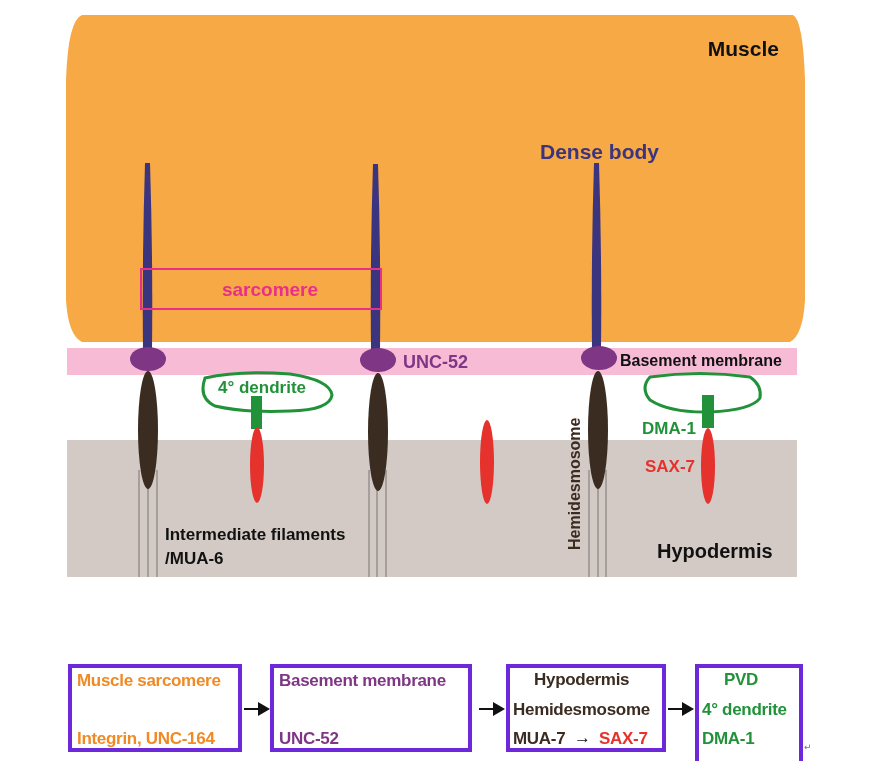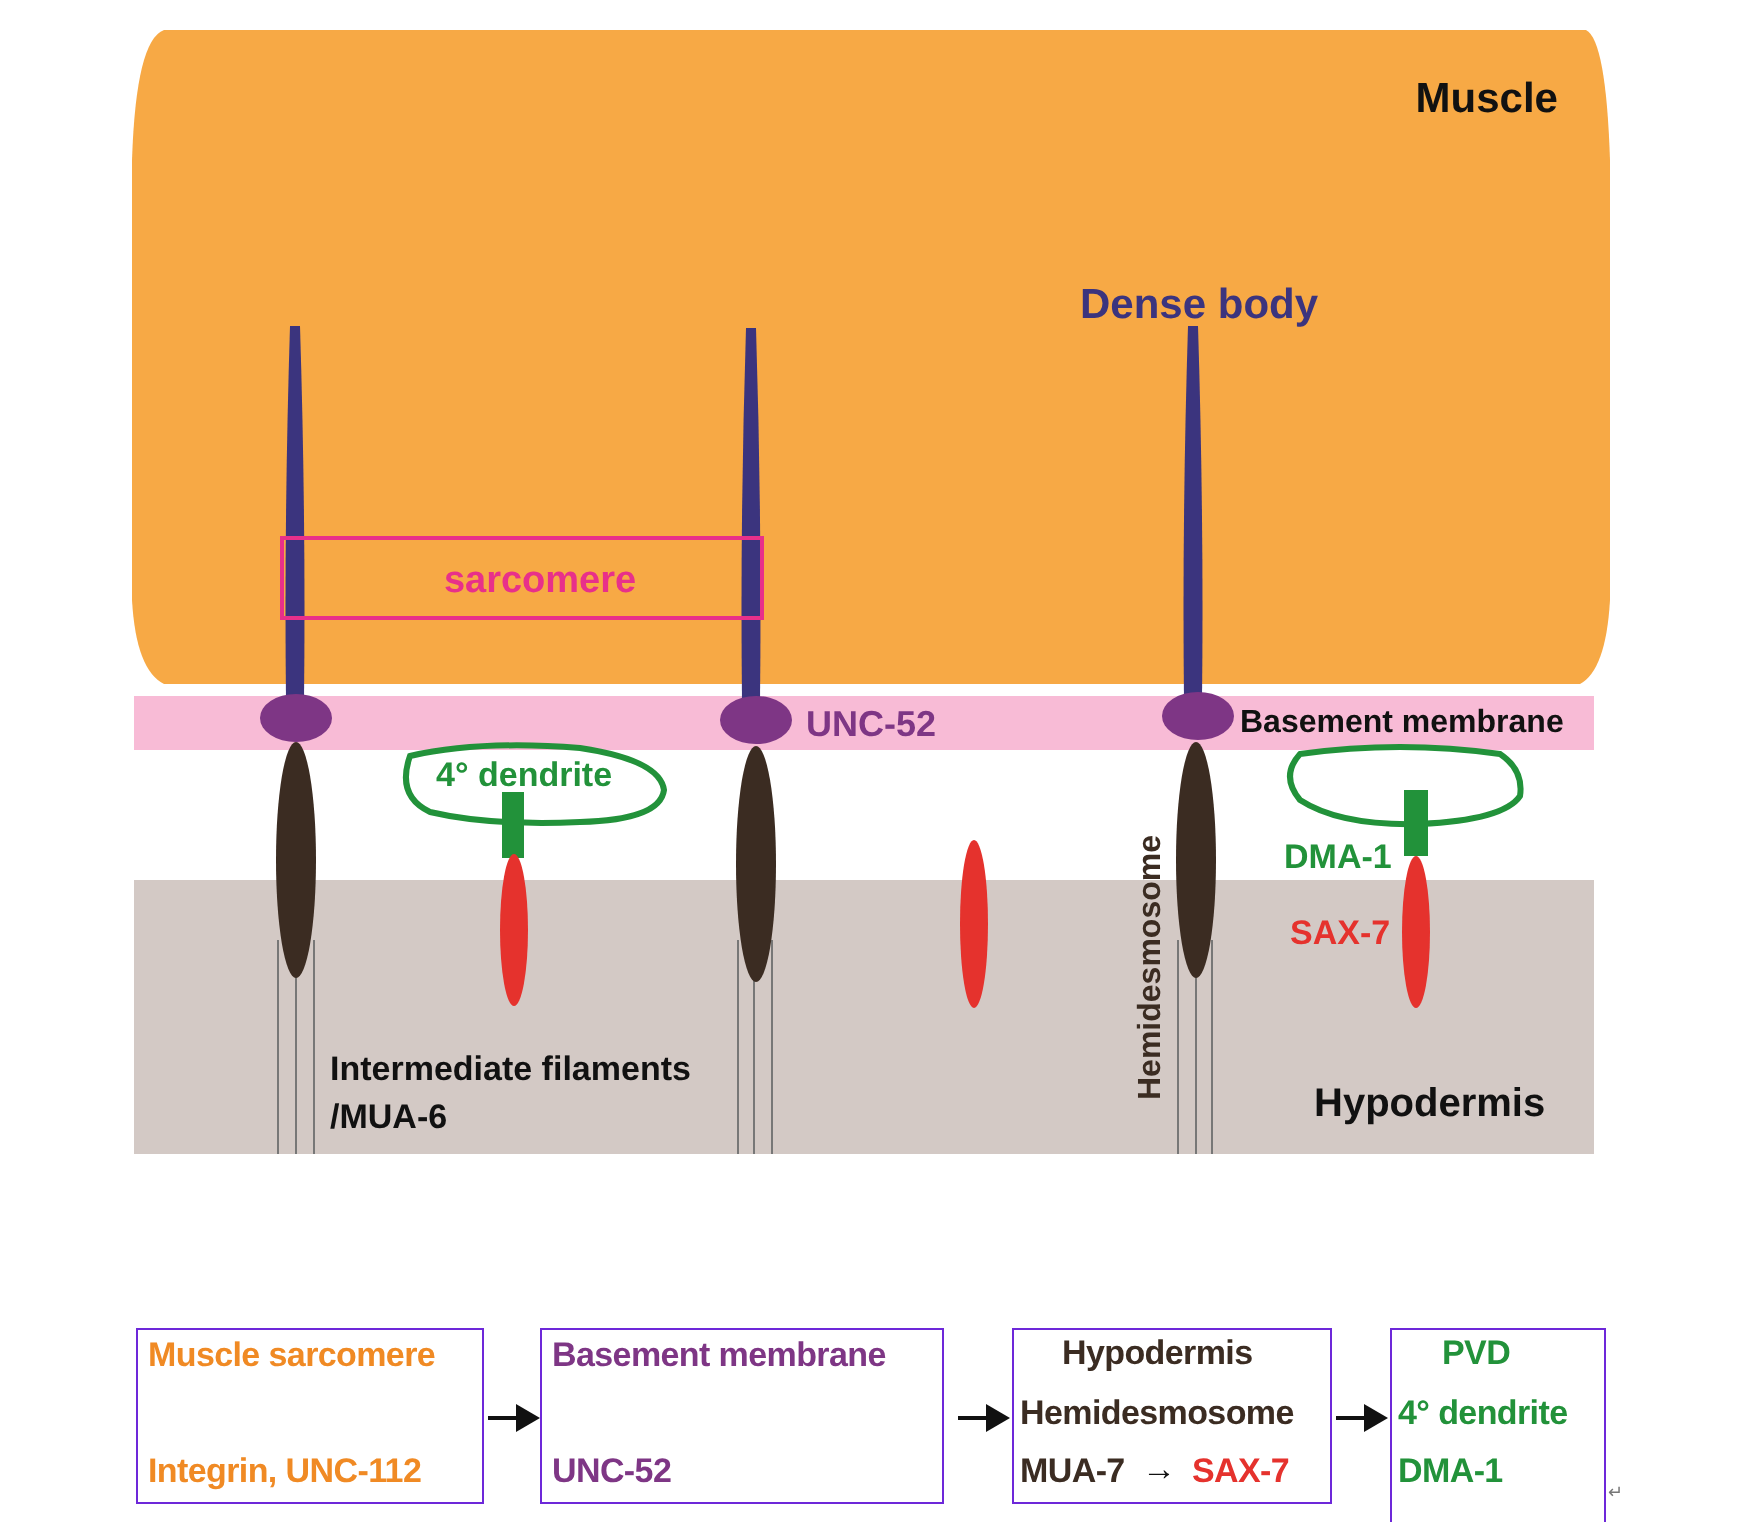--- a/index.html
+++ b/index.html
@@ -1,20 +1,20 @@
 <!DOCTYPE html>
 <html><head>
 <meta charset="utf-8">
 <style>
   html, body { margin: 0; padding: 0; background: #ffffff; }
   body { width: 872px; height: 761px; position: relative; overflow: hidden;
          font-family: "Liberation Sans", sans-serif; }
   svg { position: absolute; left: 0; top: 0; }
   .lbl { font-family: "Liberation Sans", sans-serif; font-weight: bold; }
-  .flow-box { position: absolute; border: 1px solid #6d28d9; background: #fff; box-sizing: border-box;
+  .flow-box { position: absolute; border: 4px solid #6d28d9; background: #fff; box-sizing: border-box;
               font-family: "Liberation Sans", sans-serif; font-weight: bold; font-size: 17px; letter-spacing: -0.3px; }
   .flow-box .line { position: absolute; white-space: nowrap; }
   .arrow { position: absolute; height: 2px; background: #111; }
   .arrow::after { content: ""; position: absolute; right: -2px; top: -6px; border-left: 12px solid #111;
                   border-top: 7px solid transparent; border-bottom: 7px solid transparent; }
   .return-mark { position: absolute; font-size: 9px; color: #777; font-family: "DejaVu Sans", sans-serif; }
 </style>
 </head>
 <body>
 
@@ -71,21 +71,21 @@
   <text class="lbl" x="0" y="0" font-size="16" fill="#3B2C22" transform="translate(580,550) rotate(-90)">Hemidesmosome</text>
   <text class="lbl" x="642" y="434" font-size="17" fill="#22923A">DMA-1</text>
   <text class="lbl" x="645" y="472" font-size="17" fill="#E5322D">SAX-7</text>
   <text class="lbl" x="165" y="540" font-size="17" fill="#111">Intermediate filaments</text>
   <text class="lbl" x="165" y="564" font-size="17" fill="#111">/MUA-6</text>
   <text class="lbl" x="657" y="558" font-size="20" fill="#111">Hypodermis</text>
 </svg>
 
 <div class="flow-box" style="left:68px; top:664px; width:174px; height:88px;">
   <span class="line" style="left:5px; top:3px; color:#F08A24;">Muscle sarcomere</span>
-  <span class="line" style="left:5px; top:61px; color:#F08A24;">Integrin, UNC-112</span>
+  <span class="line" style="left:5px; top:61px; color:#F08A24;">Integrin, UNC-164</span>
 </div>
 <div class="arrow" style="left:244px; top:708px; width:24px;"></div>
 
 <div class="flow-box" style="left:270px; top:664px; width:202px; height:88px;">
   <span class="line" style="left:5px; top:3px; color:#7E3685;">Basement membrane</span>
   <span class="line" style="left:5px; top:61px; color:#7E3685;">UNC-52</span>
 </div>
 <div class="arrow" style="left:479px; top:708px; width:24px;"></div>
 
 <div class="flow-box" style="left:506px; top:664px; width:160px; height:88px;">

